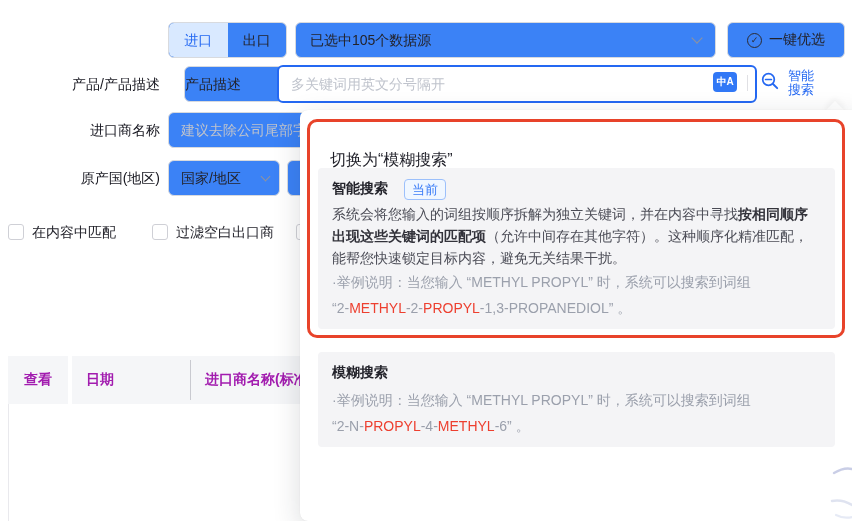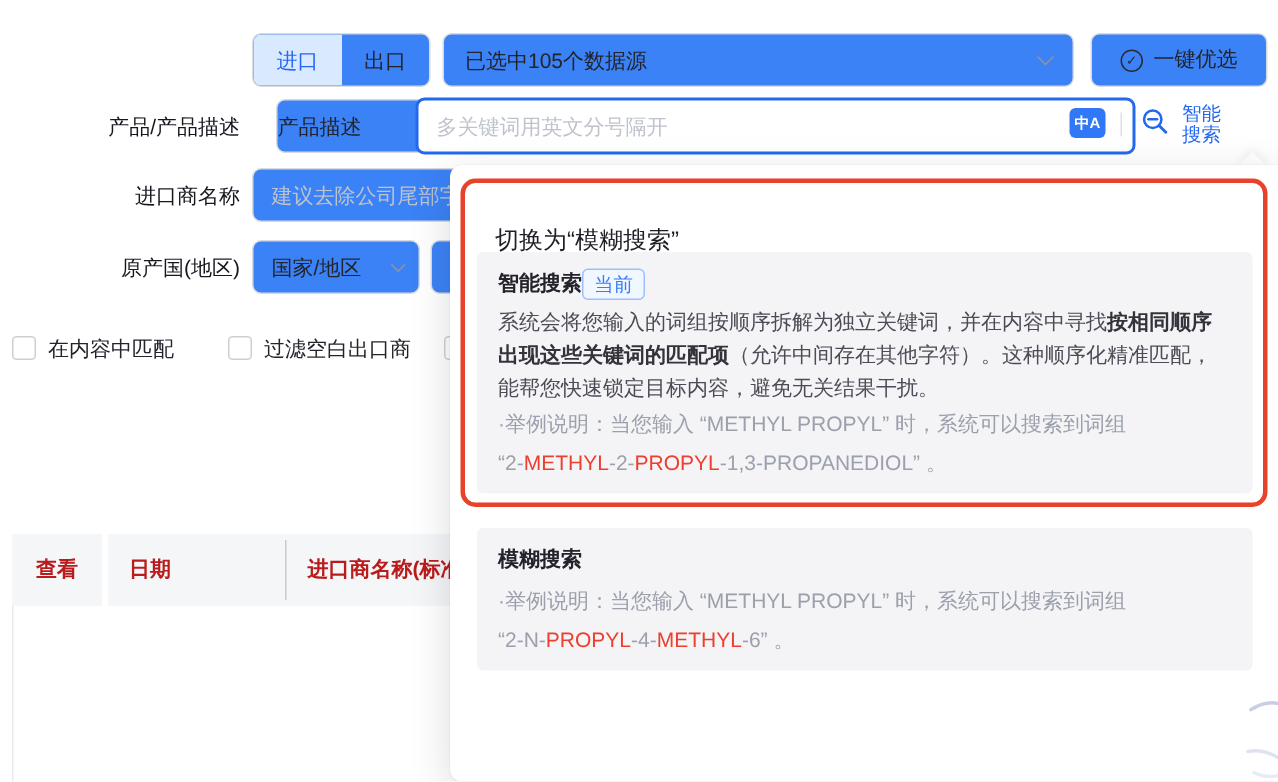--- a/index.html
+++ b/index.html
@@ -29,28 +29,28 @@
   .kw-input::placeholder { color:#bfc3cc; }
   .plain-input { width:100%; height:100%; border:none; outline:none; font-size:14px; font-family:inherit; background:transparent; padding:0 12px; color:#23232b; }
   .plain-input::placeholder { color:#bfc3cc; }
   .trans-icon { width:24px; height:20px; background:#3178f6; border-radius:4px; color:#fff; font-size:10px; font-weight:bold; display:flex; align-items:center; justify-content:center; letter-spacing:0; }
   .smart-label { font-size:13px; line-height:14px; color:#2468f2; cursor:pointer; }
   
   .cb { width:16px; height:16px; border:1px solid #cfd0d6; border-radius:3px; background:#fff; cursor:pointer; }
   .cb-label { line-height:18px; color:#23232b; }
   
   .th-block { background:#f5f6f8; display:flex; align-items:center; }
-  .th-text { font-weight:bold; color:#b91c1c; }
+  .th-text { font-weight:bold; color:#a21caf; }
   
   #popover { background:#fff; border-radius:8px; box-shadow:0 8px 28px rgba(31,35,41,.16), 0 0 1px rgba(31,35,41,.12); }
   #pop-arrow { width:14px; height:14px; background:#fff; transform:rotate(45deg); box-shadow:-2px -2px 6px rgba(31,35,41,.06); }
   .red-box { border:3px solid #e8432a; border-radius:10px; }
   .pop-title { font-size:16px; font-weight:500; color:#1f1f28; }
   .section { background:#f4f4f6; border-radius:4px; padding:9px 14px 8px; }
-  .sec-title-row { display:flex; align-items:center; gap:0; height:24px; margin-bottom:2px; }
+  .sec-title-row { display:flex; align-items:center; gap:16px; height:24px; margin-bottom:2px; }
   .sec-title { font-weight:bold; font-size:14px; color:#23232b; }
   .badge { font-size:13px; color:#3b7df7; background:#f0f7ff; border:1px solid #9cc0fb; border-radius:4px; padding:1px 7px; line-height:17px; }
   .para { font-size:14px; line-height:22px; color:#4b4c56; }
   .para .b { font-weight:bold; color:#33333b; }
   .example { font-size:14px; line-height:26px; color:#9ba0ac; }
   .example .r { color:#ed3f2f; }
   .divider-v { width:1px; background:#e0e0e4; }
   .col-divider { width:1px; background:#c9cad0; }
   .table-body { background:#fff; border-left:1px solid #e9e9ed; }
   .float-widget { opacity:.45; }

